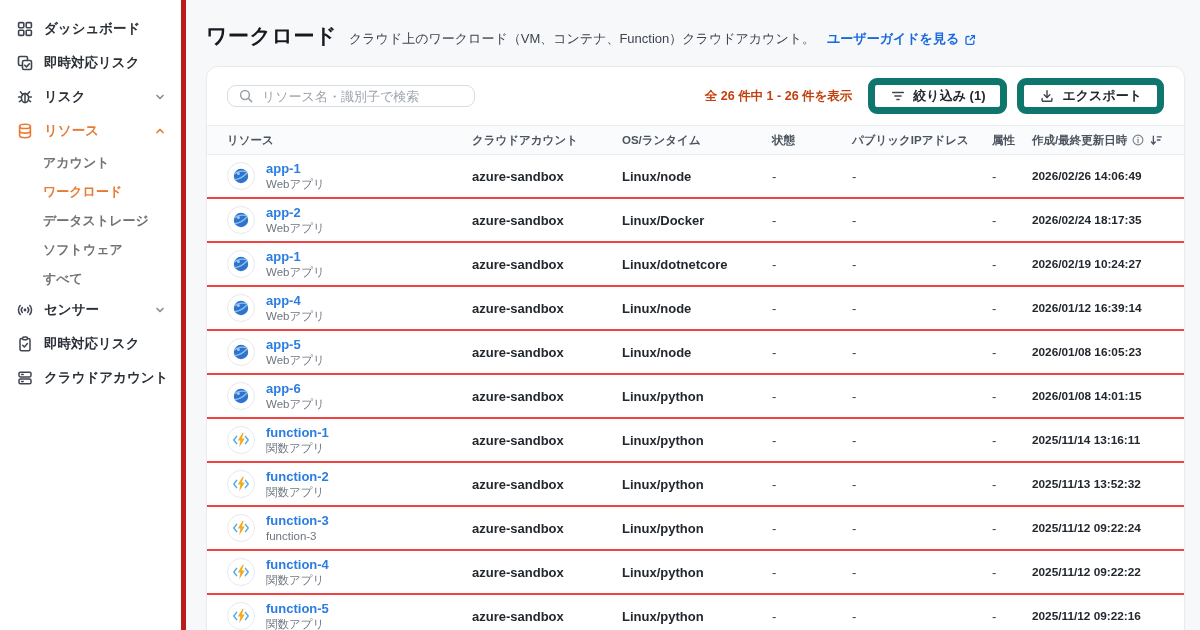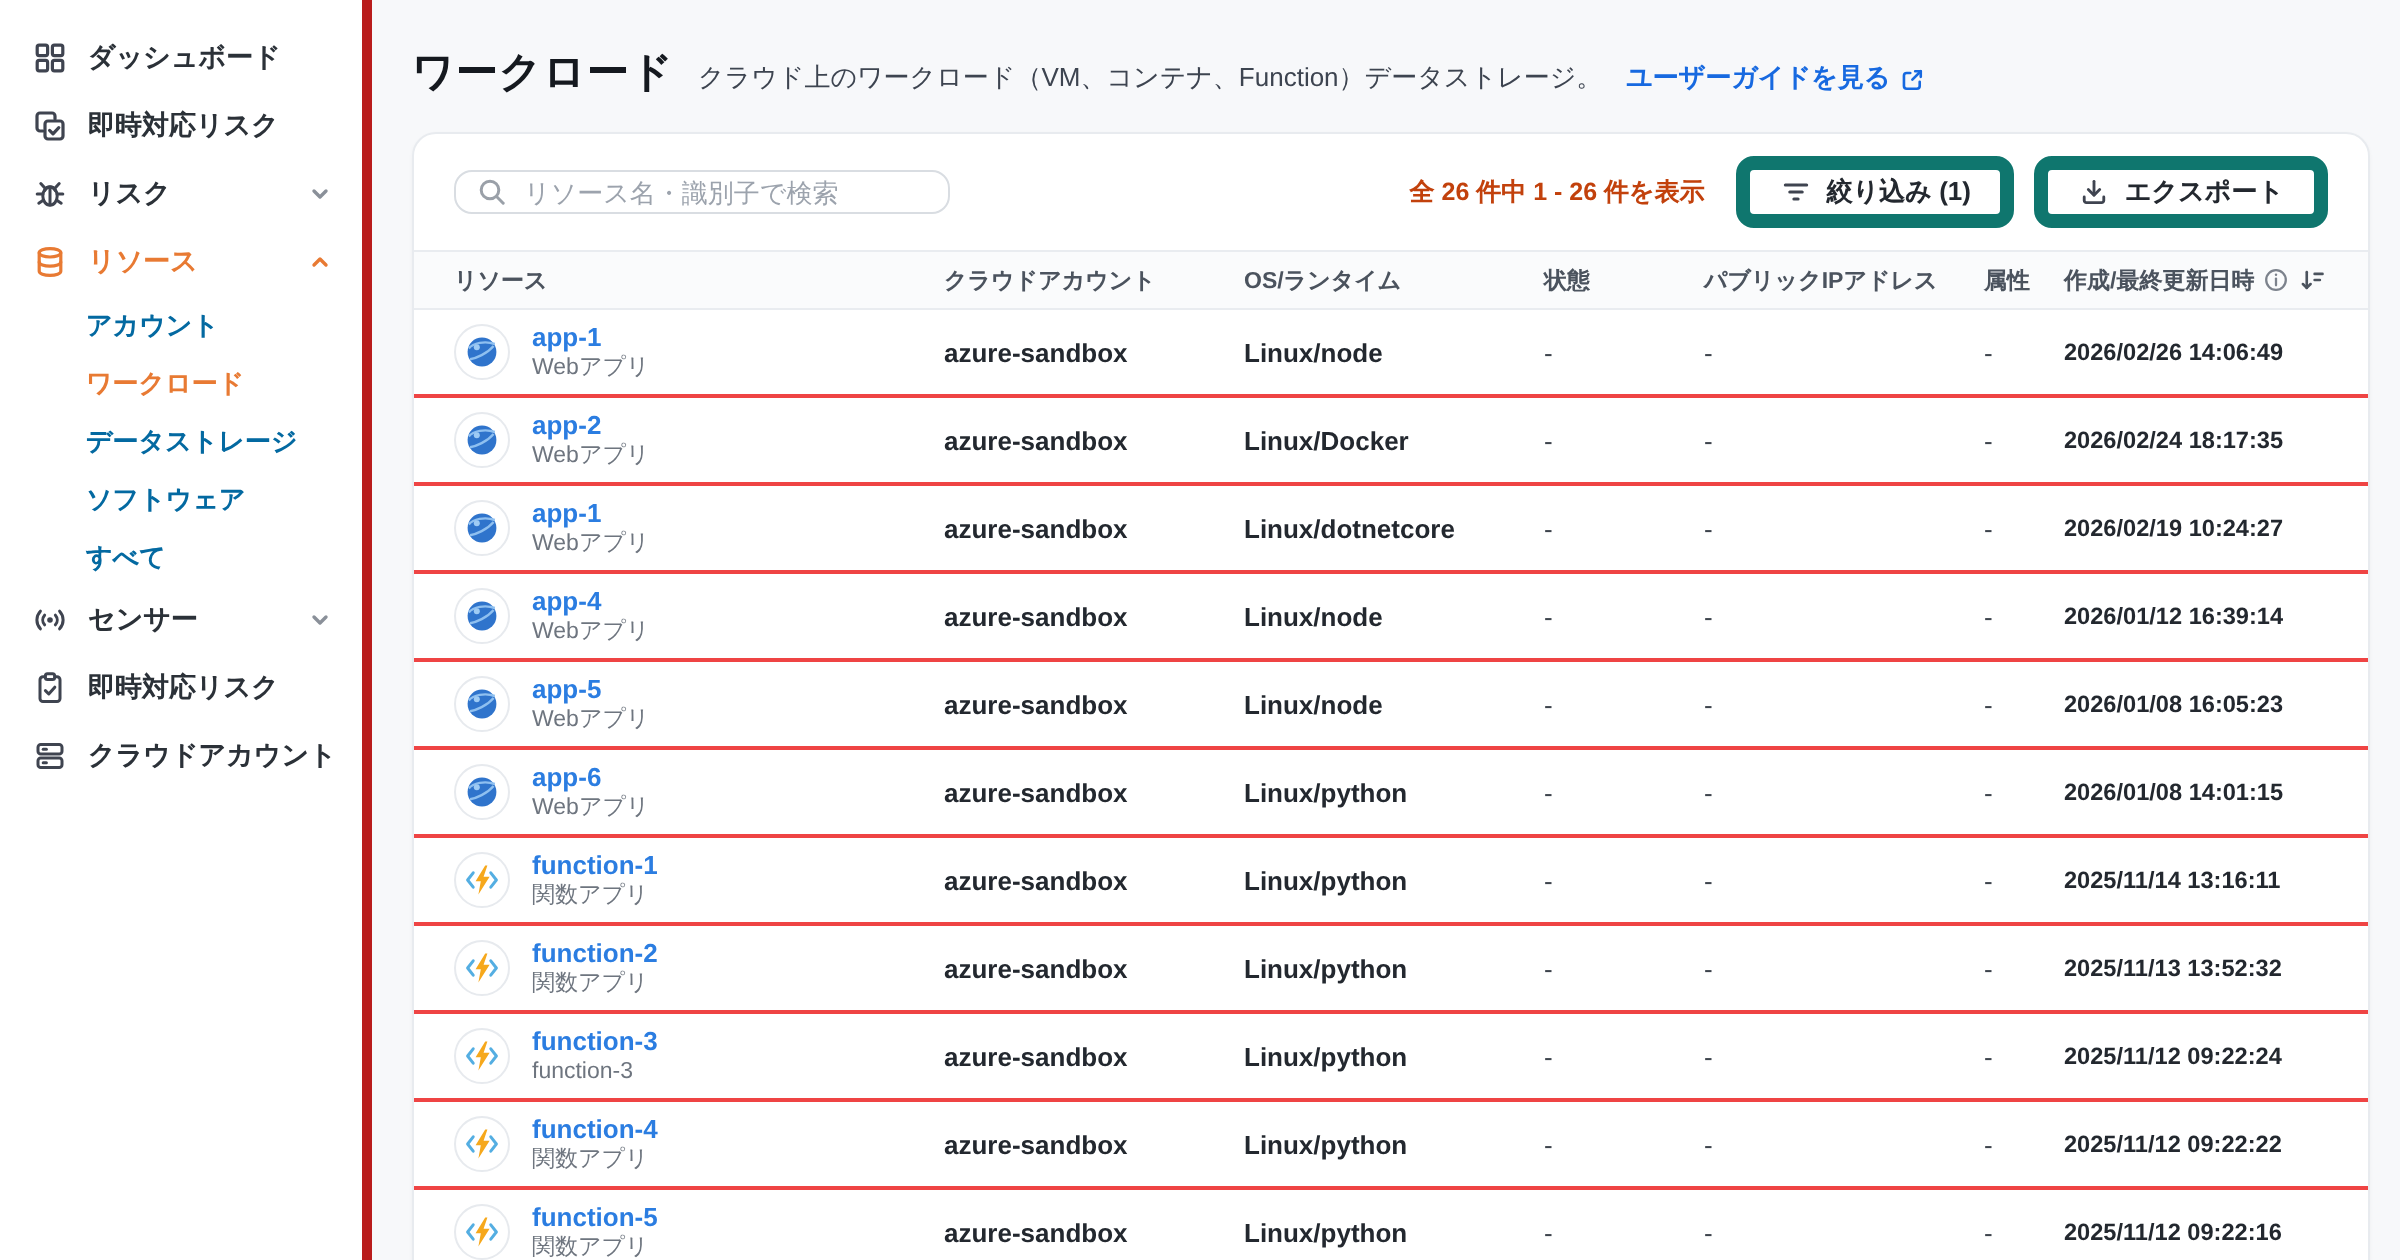--- a/index.html
+++ b/index.html
@@ -19,21 +19,21 @@
     display:flex; align-items:center; gap:10px;
     height:34px; padding:0 14px 0 16px; cursor:pointer;
     font-size:13.5px; font-weight:700; color:#2b3138; white-space:nowrap;
   }
   .side-item .side-ic { width:18px; height:18px; display:flex; align-items:center; justify-content:center; flex:none; }
   .side-item .side-label { flex:1 1 auto; overflow:hidden; }
   .side-item .chev { width:14px; height:14px; display:flex; flex:none; }
   .side-item.accent { color:#e87a33; }
   .side-subitem {
     display:flex; align-items:center; height:29px; padding-left:43px;
-    font-size:13px; font-weight:700; color:#0369a1; cursor:pointer; white-space:nowrap;
+    font-size:13px; font-weight:700; color:#737373; cursor:pointer; white-space:nowrap;
   }
   .side-subitem.accent { color:#e87a33; }
 
   
   .main { flex:1; padding:0 15px 0 20px; }
   .page-head { display:flex; align-items:baseline; gap:12px; margin:22px 0 16px 0; white-space:nowrap; }
   .page-title { font-size:21px; font-weight:800; color:#15191f; letter-spacing:.5px; }
   .page-desc { font-size:13px; color:#3d4450; }
   .guide-link { font-size:13px; font-weight:700; color:#1769e0; text-decoration:none; display:inline-flex; align-items:center; gap:4px; cursor:pointer; }
   .guide-link svg { position:relative; top:1px; }
@@ -210,21 +210,21 @@
       </svg>
     </span>
     <span class="side-label">クラウドアカウント</span>
   </div>
 </nav>
 
 <main class="main">
 
   <div class="page-head">
     <span class="page-title">ワークロード</span>
-    <span class="page-desc">クラウド上のワークロード（VM、コンテナ、Function）データストレージ。</span>
+    <span class="page-desc">クラウド上のワークロード（VM、コンテナ、Function）クラウドアカウント。</span>
     <a class="guide-link">
       <span>ユーザーガイドを見る</span>
       <svg width="14" height="14" viewBox="0 0 16 16" fill="none" stroke="#1769e0" stroke-width="1.5" stroke-linecap="round" stroke-linejoin="round">
         <path d="M7 4H5A1.6 1.6 0 0 0 3.4 5.6v5.8A1.6 1.6 0 0 0 5 13h5.8a1.6 1.6 0 0 0 1.6-1.6V9"></path>
         <line x1="8.2" y1="7.8" x2="13" y2="3"></line>
         <polyline points="9.8,3 13,3 13,6.2"></polyline>
       </svg>
     </a>
   </div>
 

